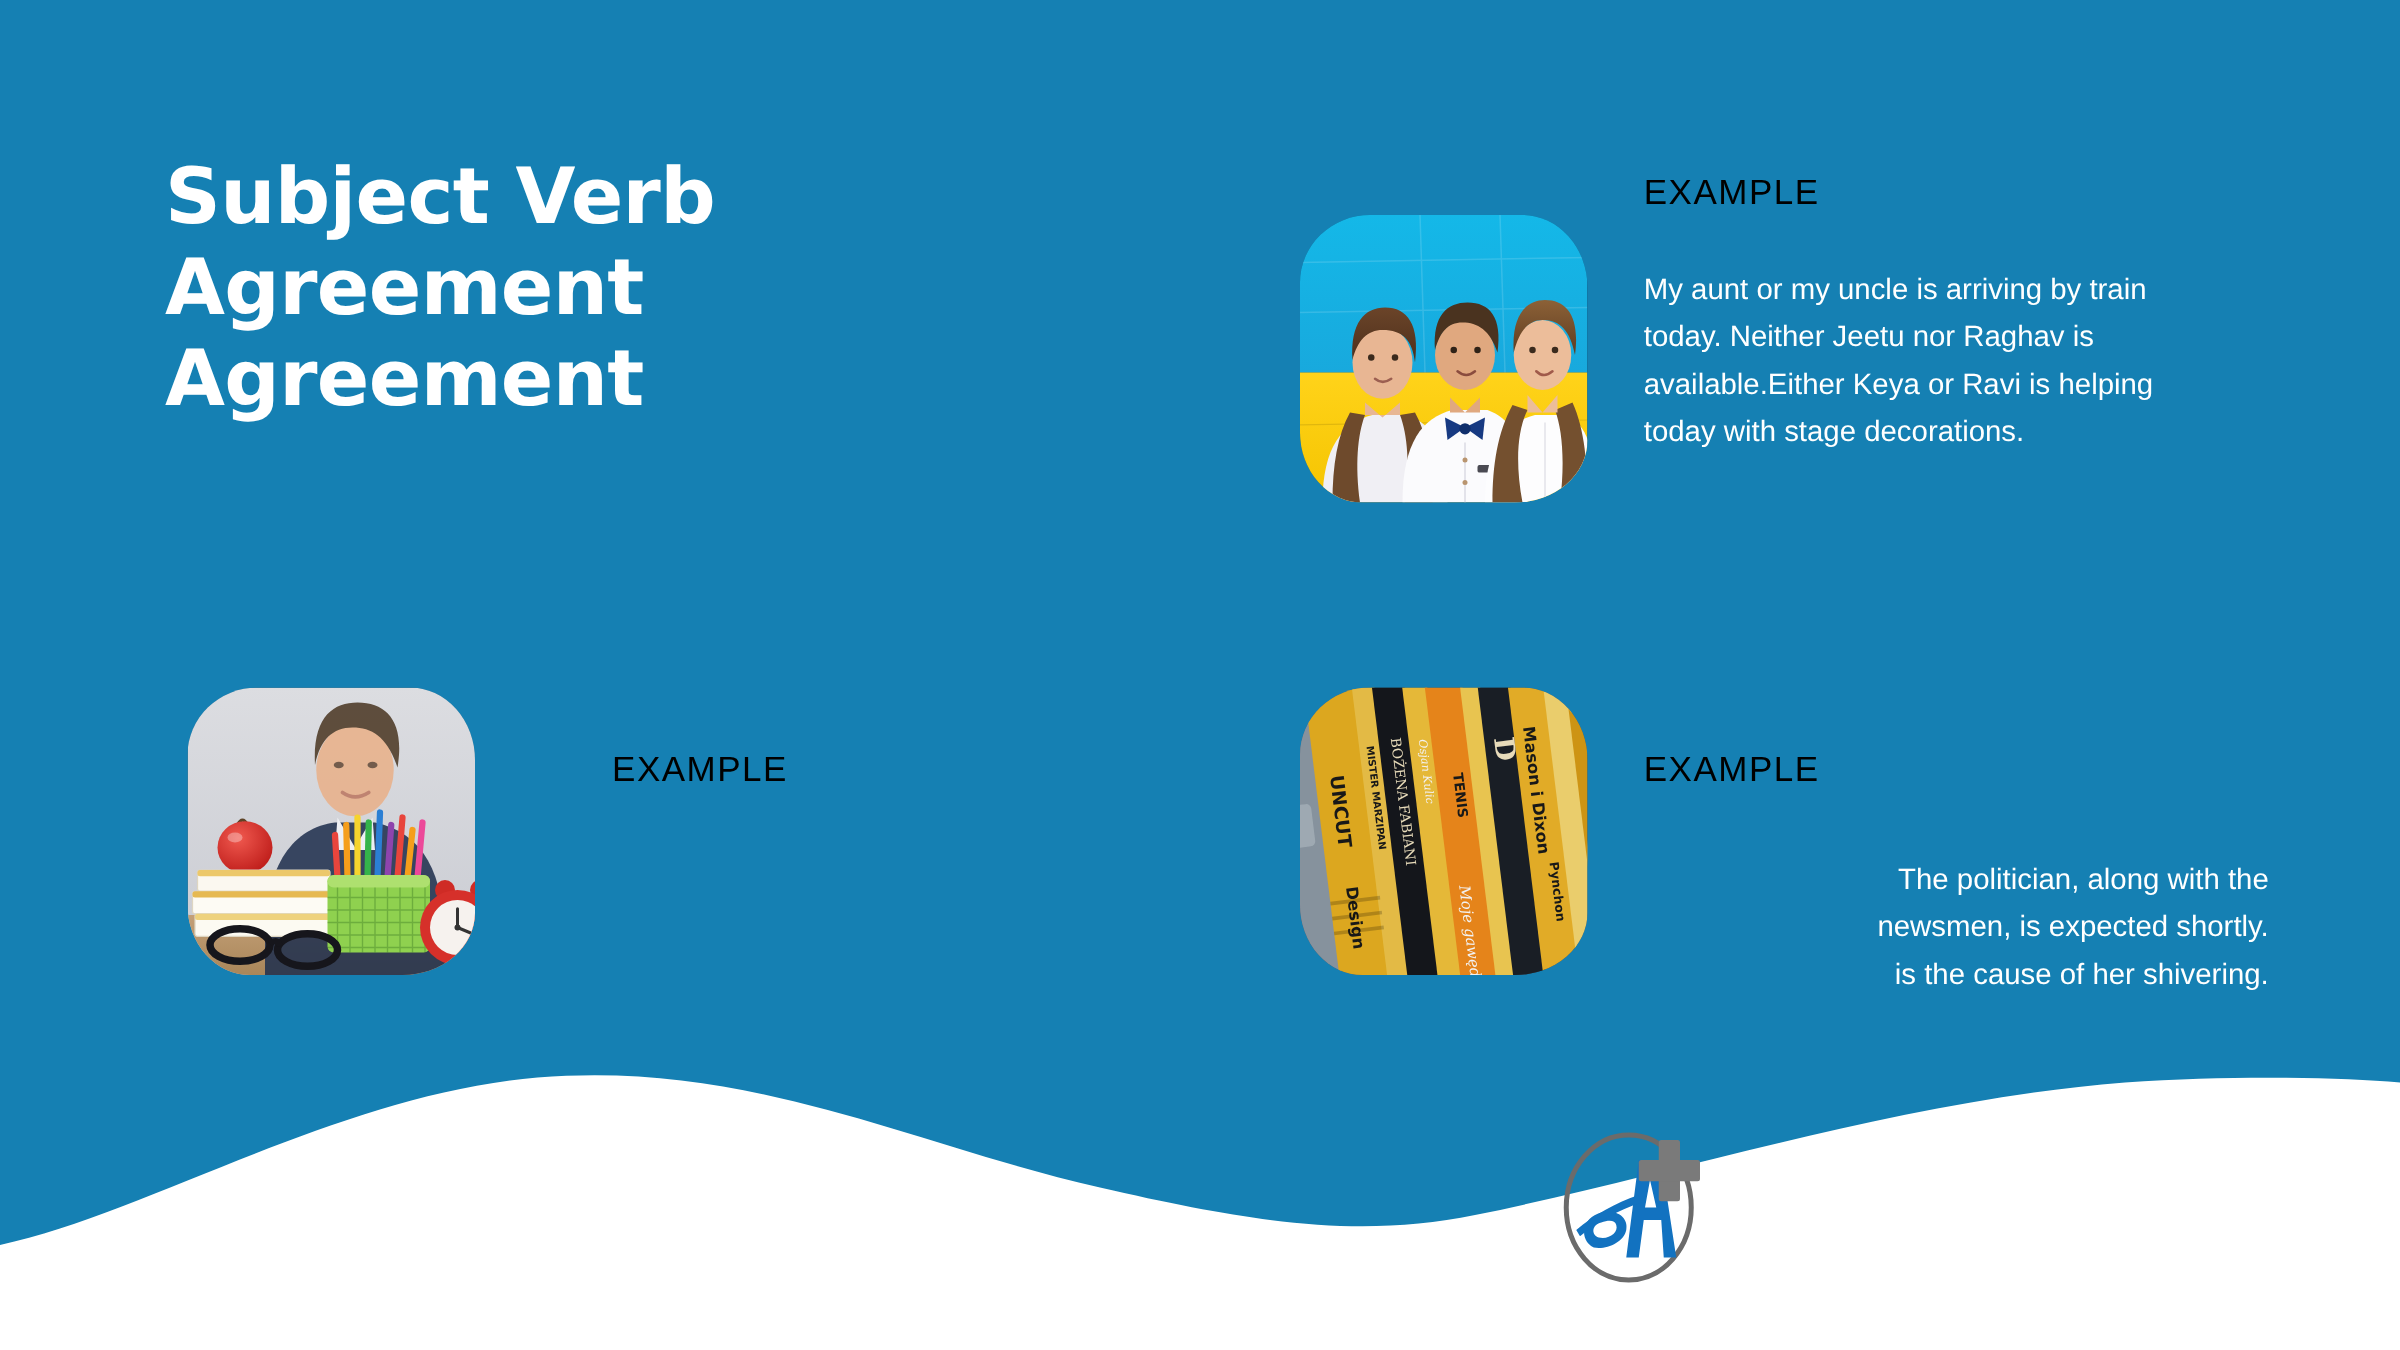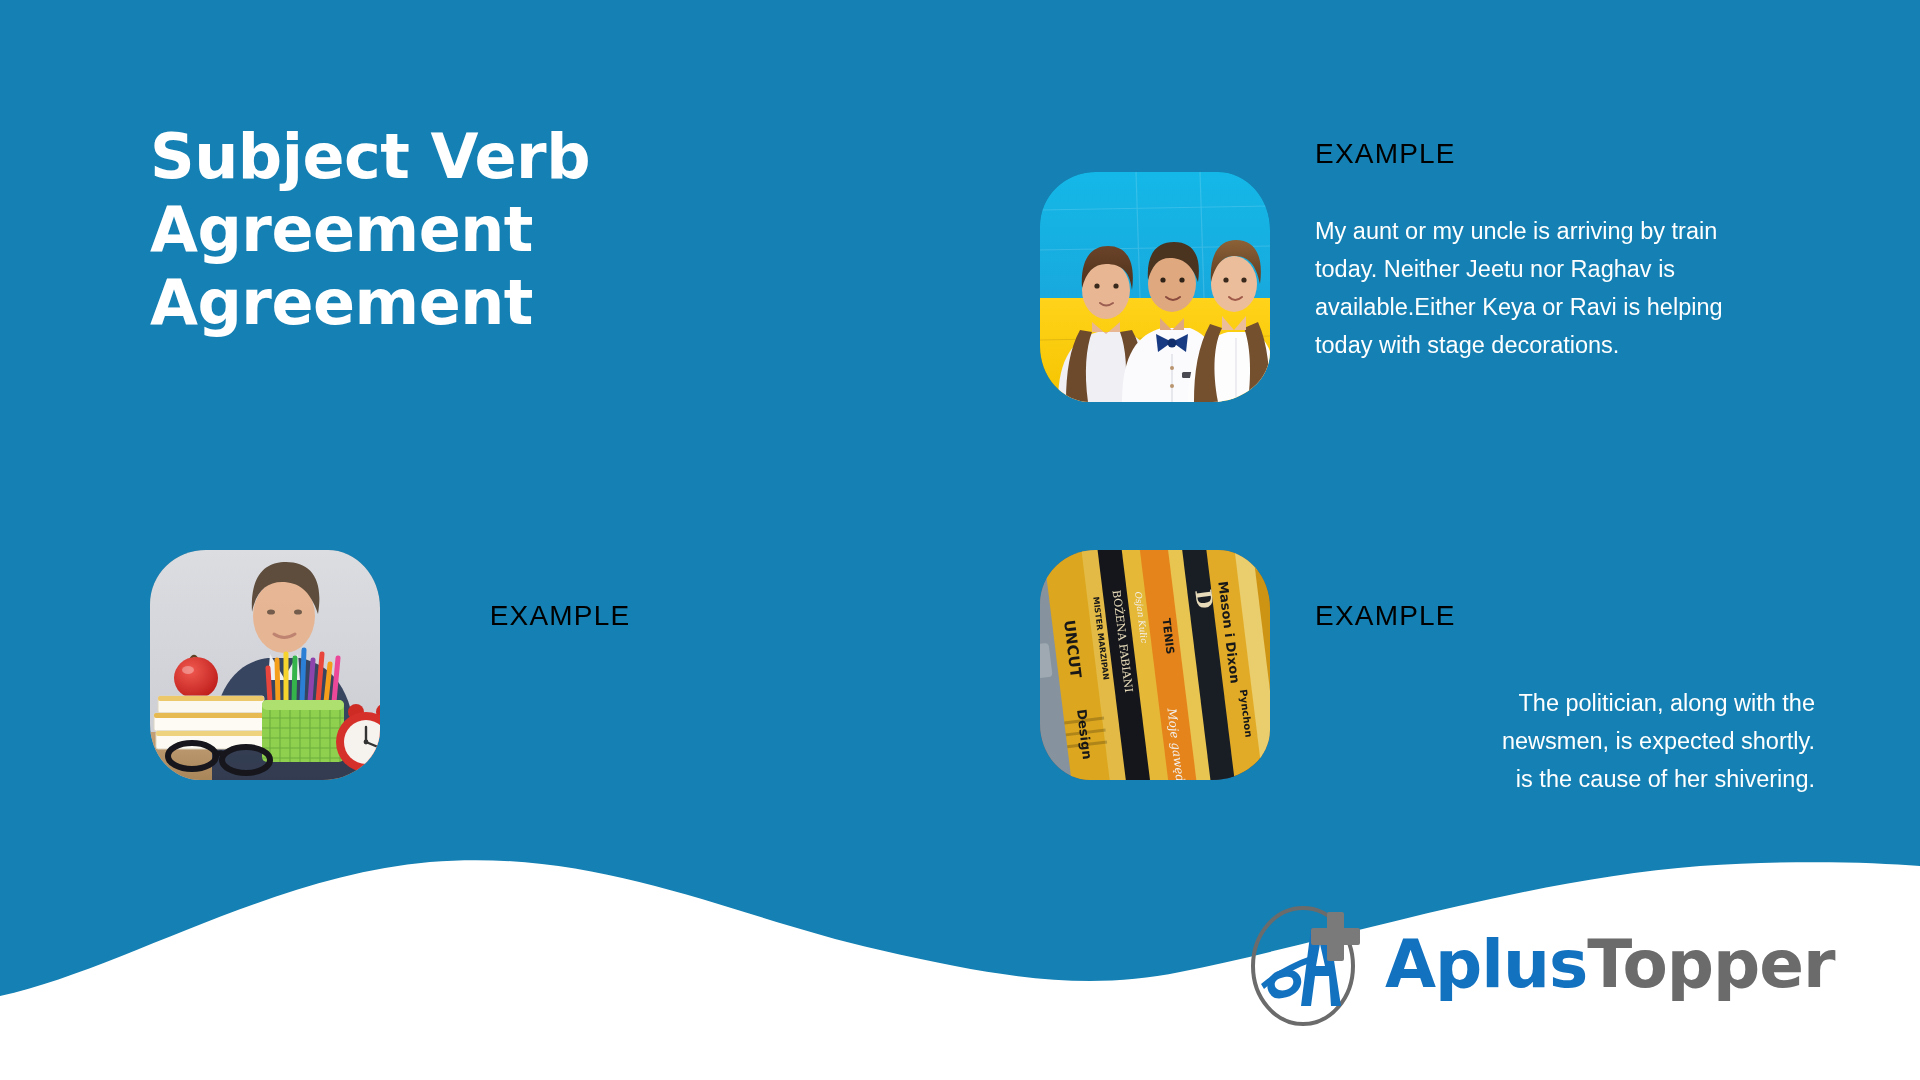--- a/index.html
+++ b/index.html
@@ -15,21 +15,21 @@
     background:#1580b3;
     overflow:hidden;
   }
 
   
   #wave { position:absolute; left:0; bottom:0; width:1920px; height:260px; }
 
   
   #title {
     position:absolute;
-    left:150px; top:120px;
+    left:132px; top:120px;
     width:560px;
     color:#ffffff;
     font-family:"DejaVu Sans", sans-serif;
     font-weight:bold;
     font-size:62px;
     line-height:1.18;
     letter-spacing:-0.5px;
   }
 
   
@@ -366,18 +366,15 @@
       <g fill="#1272c0">
         <path d="M30 98 C18 92 20 74 36 70 C48 67 58 74 56 84 C54 94 40 100 30 98 Z M36 78 C28 80 28 88 34 90 C42 92 50 86 48 80 C47 76 42 76 36 78 Z"></path>
         <path d="M66 28 L56 106 L66 106 L70 76 L84 76 L86 106 L96 106 L84 28 Z M71 66 L75 44 L80 66 Z"></path>
         <path d="M16 84 C30 72 48 62 66 56 L68 62 C50 68 32 78 19 89 Z"></path>
       </g>
       <g fill="#7a7a7a">
         <rect x="82" y="12" width="17" height="49" rx="2"></rect>
         <rect x="66" y="28" width="49" height="17" rx="2"></rect>
       </g>
     </svg>
-    <div class="wordmark">
-      <span class="w-aplus">Aplus</span><span class="w-topper">Topper</span>
-    </div>
   </div>
 
 </div>
 
 </body></html>

